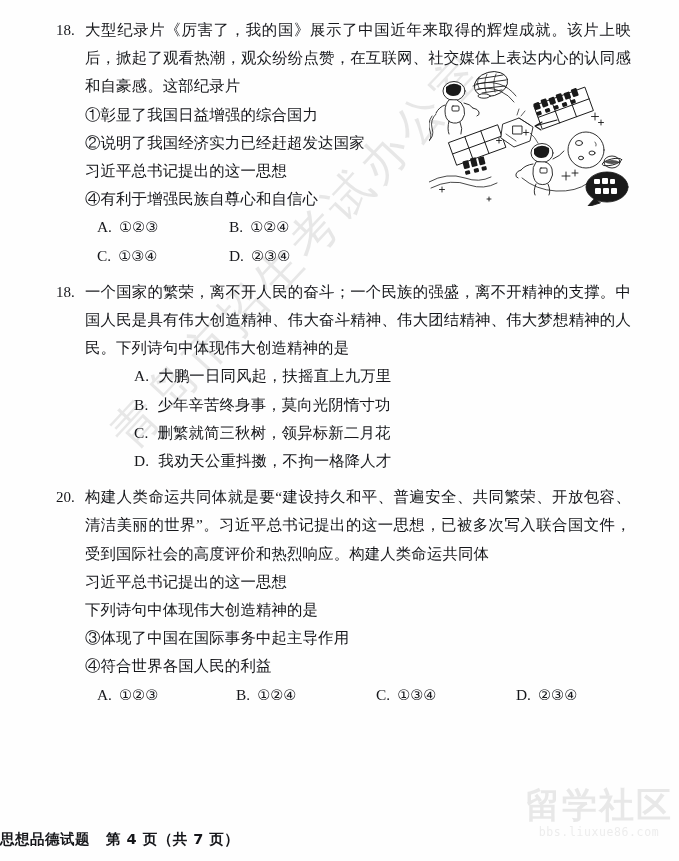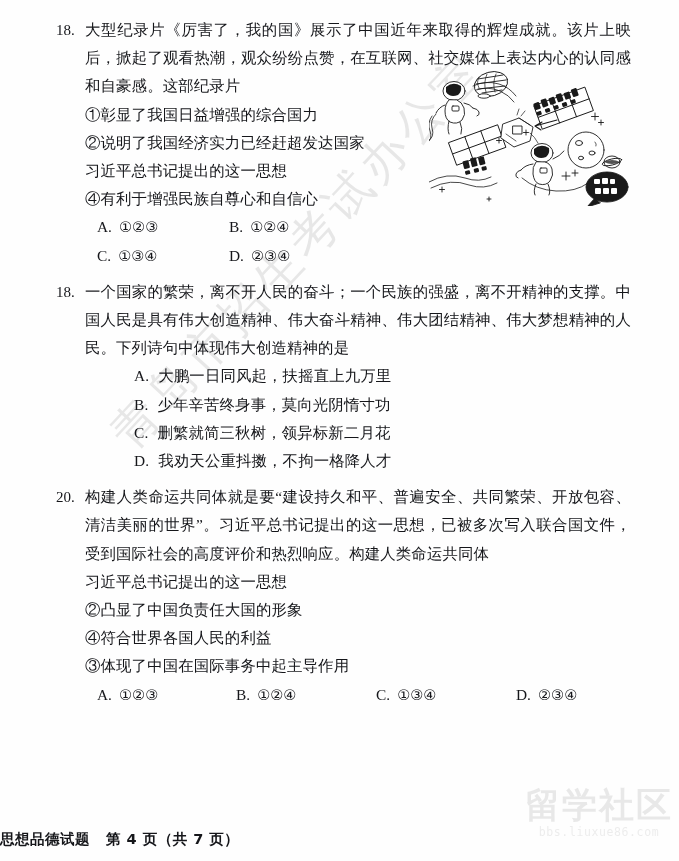--- a/index.html
+++ b/index.html
@@ -387,23 +387,23 @@
 
     <div class="gap-19"></div>
 
     <div class="question">
       <div class="q-head">
         <div class="q-num">20.</div>
         <div class="q-body">
           <div class="q-stem">构建人类命运共同体就是要“建设持久和平、普遍安全、共同繁荣、开放包容、清洁美丽的世界”。习近平总书记提出的这一思想，已被多次写入联合国文件，受到国际社会的高度评价和热烈响应。构建人类命运共同体</div>
           <div class="statements">
             <div class="statement">习近平总书记提出的这一思想</div>
-            <div class="statement">②凸显了中国负责任大国的形象</div>
+            <div class="statement">下列诗句中体现伟大创造精神的是</div>
+            <div class="statement">③体现了中国在国际事务中起主导作用</div>
             <div class="statement">④符合世界各国人民的利益</div>
-            <div class="statement">③体现了中国在国际事务中起主导作用</div>
           </div>
           <div class="opts-row-wide">
             <div class="opt" style="width:139px">
               <span class="lab">A.</span><span class="val">①②③</span>
             </div>
             <div class="opt" style="width:140px">
               <span class="lab">B.</span><span class="val">①②④</span>
             </div>
             <div class="opt" style="width:140px">
               <span class="lab">C.</span><span class="val">①③④</span>

